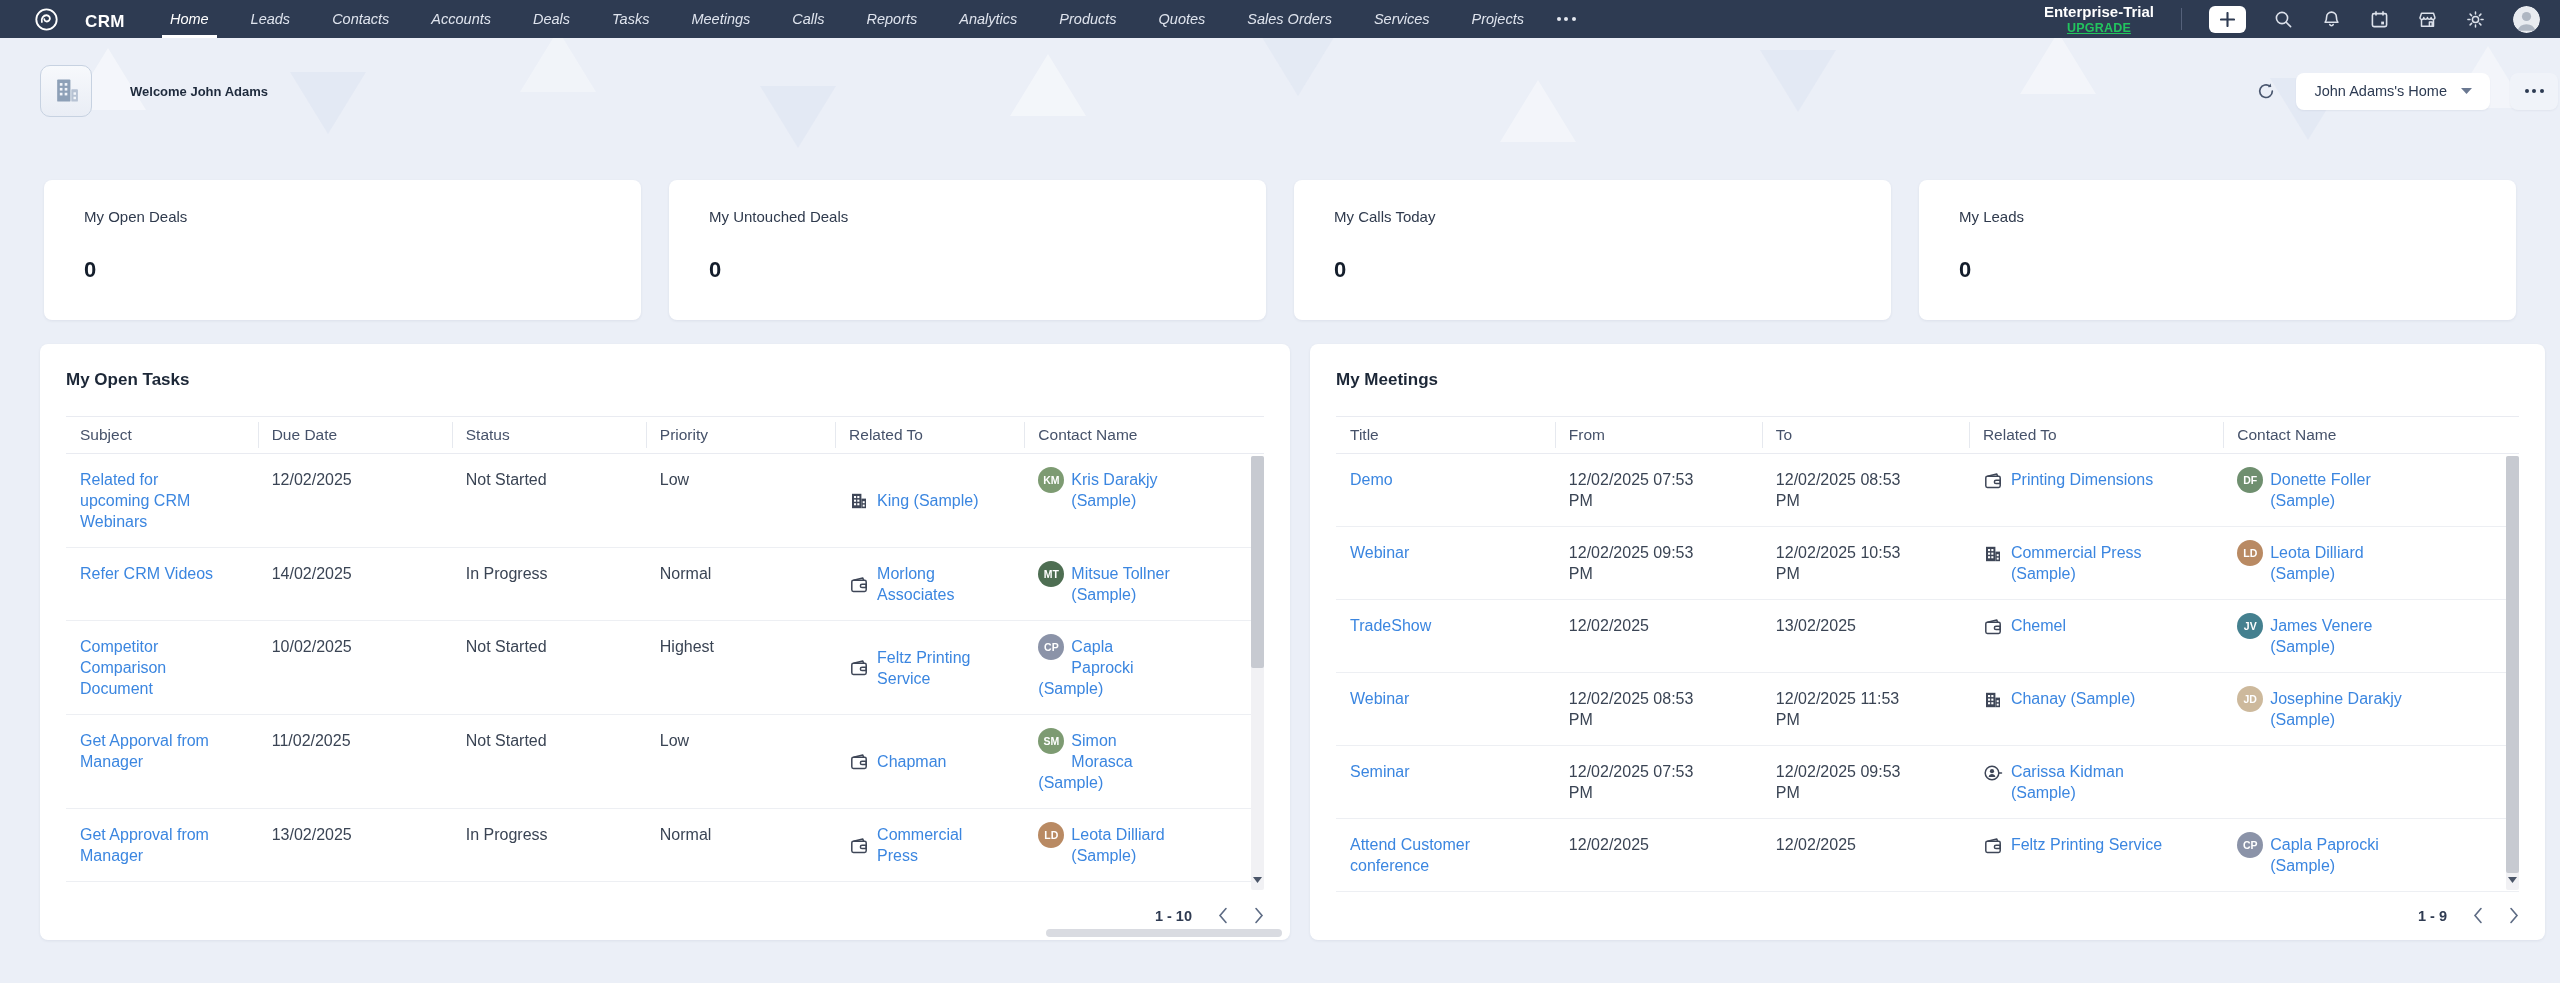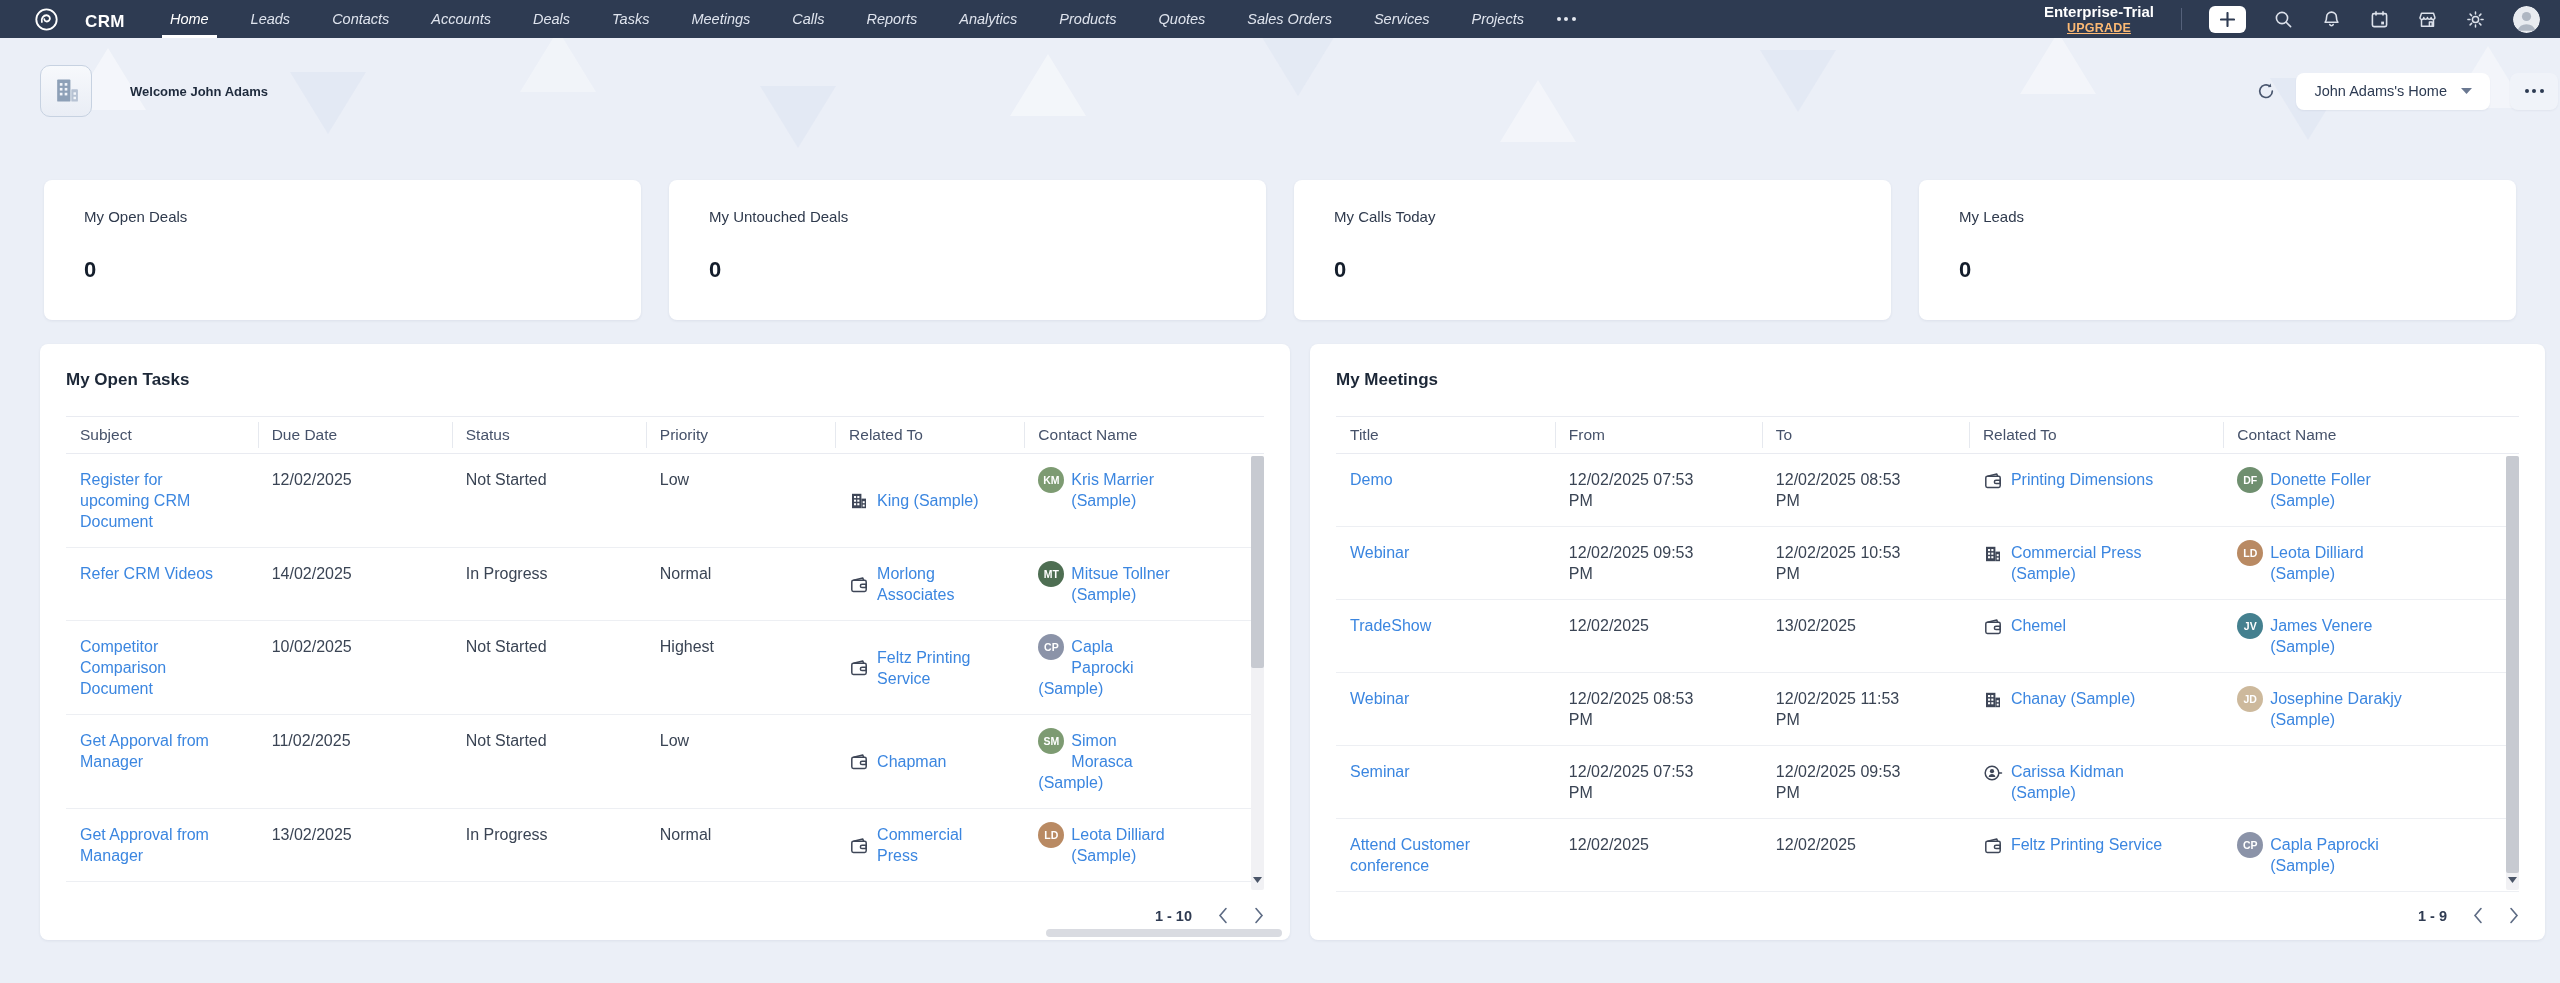--- a/index.html
+++ b/index.html
@@ -14,21 +14,21 @@
   .nav-items{display:flex;align-items:stretch;height:38px;font-style:italic;}
   .nav-item{display:flex;align-items:center;padding:0 21px;color:#dfe4ee;font-size:14.5px;position:relative;cursor:pointer;white-space:nowrap;}
   .nav-item.active{color:#fff;}
   .nav-item.active::after{content:"";position:absolute;left:13px;right:13px;bottom:0;height:3px;background:#fff;}
   .dots{display:inline-flex;gap:3.5px;align-items:center;justify-content:center;border:none;background:transparent;cursor:pointer;padding:6px;}
   .dots i{width:4px;height:4px;border-radius:50%;background:currentColor;display:block;}
   .nav-more{color:#e4e8f0;margin-left:6px;}
   .nav-right{margin-left:auto;display:flex;align-items:center;gap:27px;}
   .trial{text-align:center;line-height:1.2;}
   .trial-plan{color:#fff;font-size:15px;font-weight:600;display:block;}
-  .trial-upgrade{display:block;color:#fdba74;font-size:12.5px;font-weight:700;text-decoration:underline;letter-spacing:.2px;cursor:pointer;}
+  .trial-upgrade{display:block;color:#22c55e;font-size:12.5px;font-weight:700;text-decoration:underline;letter-spacing:.2px;cursor:pointer;}
   .nav-divider{width:1px;height:22px;background:#55617a;}
   .plus-btn{width:37px;height:27px;border-radius:6px;background:#fff;border:none;display:flex;align-items:center;justify-content:center;cursor:pointer;}
   .icon-btn{background:transparent;border:none;padding:0;cursor:pointer;display:flex;align-items:center;}
   .nav-avatar{width:27px;height:27px;border-radius:50%;overflow:hidden;cursor:pointer;display:block;}
 
   
   .pattern{position:absolute;top:38px;left:0;right:0;height:160px;overflow:hidden;z-index:0;}
   .tri{position:absolute;width:0;height:0;}
   .tri.up{border-left:38px solid transparent;border-right:38px solid transparent;border-bottom:62px solid rgba(255,255,255,.65);}
   .tri.down{border-left:38px solid transparent;border-right:38px solid transparent;border-top:62px solid rgba(213,221,239,.6);}
@@ -262,42 +262,42 @@
     <div class="thead g-tasks" id="tasksHead">
         <div class="thcell">Subject</div>
         <div class="thcell">Due Date</div>
         <div class="thcell">Status</div>
         <div class="thcell">Priority</div>
         <div class="thcell">Related To</div>
         <div class="thcell">Contact Name</div>
       </div>
     <div class="tbody" id="tasksBody">
       <div class="trow t-tasks g-tasks">
-          <div class="tcell"><a class="lnk subj">Register for upcoming CRM Document</a></div>
+          <div class="tcell"><a class="lnk subj">Related for upcoming CRM Webinars</a></div>
           <div class="tcell"><span>12/02/2025</span></div>
           <div class="tcell"><span>Not Started</span></div>
           <div class="tcell"><span>Low</span></div>
           <div class="tcell rel-flex">
             <svg class="ric" width="20" height="20" viewBox="0 0 20 20">
               <rect x="3" y="2.8" width="9.4" height="14.4" fill="#3e4657"></rect>
               <rect x="12.4" y="7.6" width="4.6" height="9.6" fill="#3e4657"></rect>
               <g fill="#fff">
                 <rect x="5" y="5" width="2.1" height="2.1"></rect>
                 <rect x="8.3" y="5" width="2.1" height="2.1"></rect>
                 <rect x="5" y="8.6" width="2.1" height="2.1"></rect>
                 <rect x="8.3" y="8.6" width="2.1" height="2.1"></rect>
                 <rect x="5" y="12.2" width="2.1" height="2.1"></rect>
                 <rect x="8.3" y="12.2" width="2.1" height="2.1"></rect>
                 <rect x="13.7" y="10.2" width="2" height="2"></rect>
                 <rect x="13.7" y="13.6" width="2" height="2"></rect>
               </g>
             </svg>
             <a class="lnk rel-lnk">King (Sample)</a>
           </div>
-          <div class="tcell cont"><span class="cavatar" style="background: rgb(125, 155, 114);">KM</span><a class="lnk ">Kris Marrier (Sample)</a></div>
+          <div class="tcell cont"><span class="cavatar" style="background: rgb(125, 155, 114);">KM</span><a class="lnk ">Kris Darakjy (Sample)</a></div>
         </div>
         <div class="trow t-tasks g-tasks">
           <div class="tcell"><a class="lnk subj">Refer CRM Videos</a></div>
           <div class="tcell"><span>14/02/2025</span></div>
           <div class="tcell"><span>In Progress</span></div>
           <div class="tcell"><span>Normal</span></div>
           <div class="tcell rel-flex">
             <svg class="ric" width="20" height="20" viewBox="0 0 20 20">
               <g fill="none" stroke="#3e4657" stroke-width="1.5" stroke-linejoin="round">
                 <path d="M4.5 5.2 L13.8 3 L14.6 5.2"></path>

